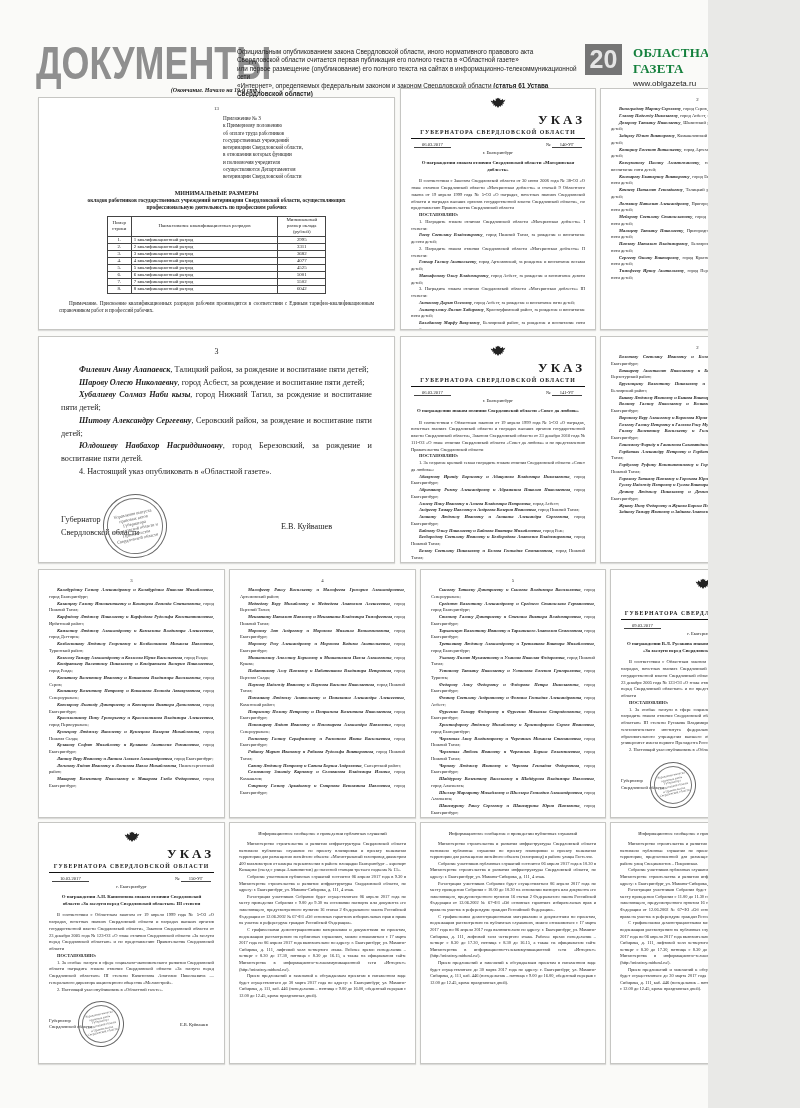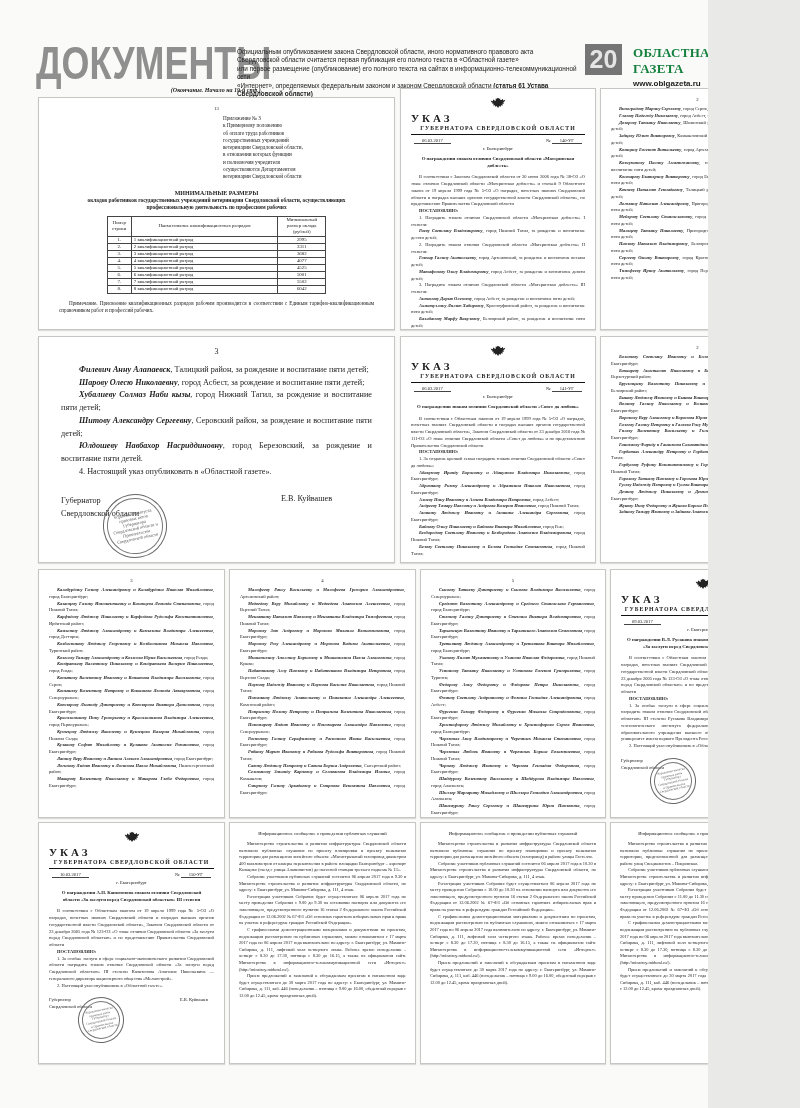--- a/index.html
+++ b/index.html
@@ -5,21 +5,21 @@
   html,body{margin:0;padding:0;background:#e9e9e7;}
   #page{position:relative;width:708px;height:1108px;background:#fafaf8;font-family:"Liberation Serif",serif;color:#1c1c1c;overflow:hidden;}
 
   
   .h-docs{position:absolute;left:36px;top:40px;font-family:"Liberation Sans",sans-serif;font-weight:bold;font-size:46px;line-height:1;color:#8f8f8f;transform:scaleX(.78);transform-origin:left top;white-space:nowrap;}
   .h-legal{position:absolute;left:237px;top:48px;width:348px;font-family:"Liberation Sans",sans-serif;font-size:6.4px;line-height:1.32;color:#222;}
   .h-legal b{font-weight:bold;}
   .h-pagebox{position:absolute;left:585px;top:44px;width:37px;height:31px;background:#757575;color:#e5e5e5;font-family:"Liberation Sans",sans-serif;font-weight:bold;font-size:25px;display:flex;align-items:center;justify-content:center;}
   .h-mast{position:absolute;left:633px;top:45px;}
   .h-mast .t{font-weight:bold;font-size:13px;letter-spacing:.3px;color:#15803d;}
-  .h-mast .w{font-family:"Liberation Sans",sans-serif;font-weight:bold;font-size:8px;margin-top:2px;}
+  .h-mast .w{font-family:"Liberation Sans",sans-serif;font-weight:normal;font-size:8px;margin-top:2px;}
   .h-mast .d{font-family:"Liberation Sans",sans-serif;font-size:6px;margin-top:2px;}
   .cont-note{position:absolute;left:38px;top:87px;width:357px;text-align:center;font-size:6px;font-weight:bold;font-style:italic;}
 
   
   .panel{position:absolute;background:#fff;border:1px solid #c6c6c3;box-shadow:0 1px 1px rgba(0,0,0,.12);box-sizing:border-box;overflow:hidden;}
   #p1{left:38px;top:97px;width:357px;height:233px;padding:8px 16px;}
   #p2{left:400px;top:88px;width:196px;height:242px;padding:8px 10px;}
   #p3{left:600px;top:88px;width:195px;height:242px;padding:8px 10px;}
   #p4{left:38px;top:336px;width:357px;height:227px;padding:10px 22px;}
   #p5{left:400px;top:336px;width:196px;height:227px;padding:8px 10px;}
@@ -36,21 +36,21 @@
   
   .pgno{text-align:center;font-size:4.8px;margin:0 0 4px;}
   .pgno-big{text-align:center;font-size:8px;margin:0 0 8px;}
   .np{margin:0;text-indent:8px;text-align:justify;font-size:4.5px;line-height:1.5;}
   .np b{font-style:italic;}
   .bold{font-weight:bold;text-indent:8px;}
   .bold b{font-style:normal;}
   .big .np{font-size:8.2px;line-height:1.55;text-indent:18px;}
 
   .crest{display:block;margin:0 auto 2px;width:16px;height:13px;}
-  .ukaz-t1{text-align:left;font-weight:bold;font-size:11px;letter-spacing:3px;margin:1px 0;}
+  .ukaz-t1{text-align:right;font-weight:bold;font-size:13px;letter-spacing:3px;margin:1px 0;}
   .ukaz-t2{text-align:center;font-weight:bold;font-size:5.8px;letter-spacing:1px;margin:1px 0 3px;}
   .ukaz-rule{border-top:1.6px solid #111;margin:1px 0 3px;}
   .ukaz-meta{display:flex;justify-content:space-between;font-size:4.6px;margin:1px 3px 2px;}
   .ukaz-meta .u{border-bottom:1px solid #444;padding:0 8px;}
   .ukaz-city{text-align:center;font-size:4.6px;margin:0 0 5px;}
   .doc-title{text-align:center;font-weight:bold;font-size:4.8px;line-height:1.4;margin:2px 4px 5px;}
 
   
   .apx{margin-left:52%;width:46%;font-size:5.2px;line-height:1.4;}
   .apx div{margin:0;}
@@ -61,21 +61,21 @@
   .mintable th{font-weight:normal;text-align:center;}
   .mintable td:first-child{text-align:center;width:11%;}
   .mintable td:last-child{text-align:center;width:22%;}
   .p1-note{font-size:5.2px;line-height:1.4;text-indent:10px;text-align:justify;margin:6px 4px 0;}
 
   
   .info-title{text-align:center;font-size:4.6px;margin:0 0 5px;}
   .info .np{font-size:4.4px;}
 
   
-  .sig{display:flex;align-items:flex-start;margin-top:8px;position:relative;}
+  .sig{display:flex;align-items:center;margin-top:8px;position:relative;}
   .sig-left{font-size:4.5px;line-height:1.5;}
   .sig-right{margin-left:auto;font-size:4.5px;padding-right:6px;}
   .stamp{flex:none;width:46px;height:46px;border:1px solid #666;border-radius:50%;display:flex;align-items:center;justify-content:center;text-align:center;color:#555;font-size:3.2px;line-height:1.15;padding:6px;box-sizing:border-box;transform:rotate(-12deg);position:relative;margin-left:-14px;overflow:hidden;}
   .stamp::after{content:"";position:absolute;inset:3px;border:1px solid #777;border-radius:50%;}
   .sig-big{margin-top:16px;}
   .sig-big .sig-left{font-size:8.2px;line-height:1.6;}
   .sig-big .sig-right{font-size:8.2px;padding-right:40px;}
   .sig-big .stamp{width:64px;height:64px;font-size:4.4px;margin-left:-36px;}
 </style>
 </head>

